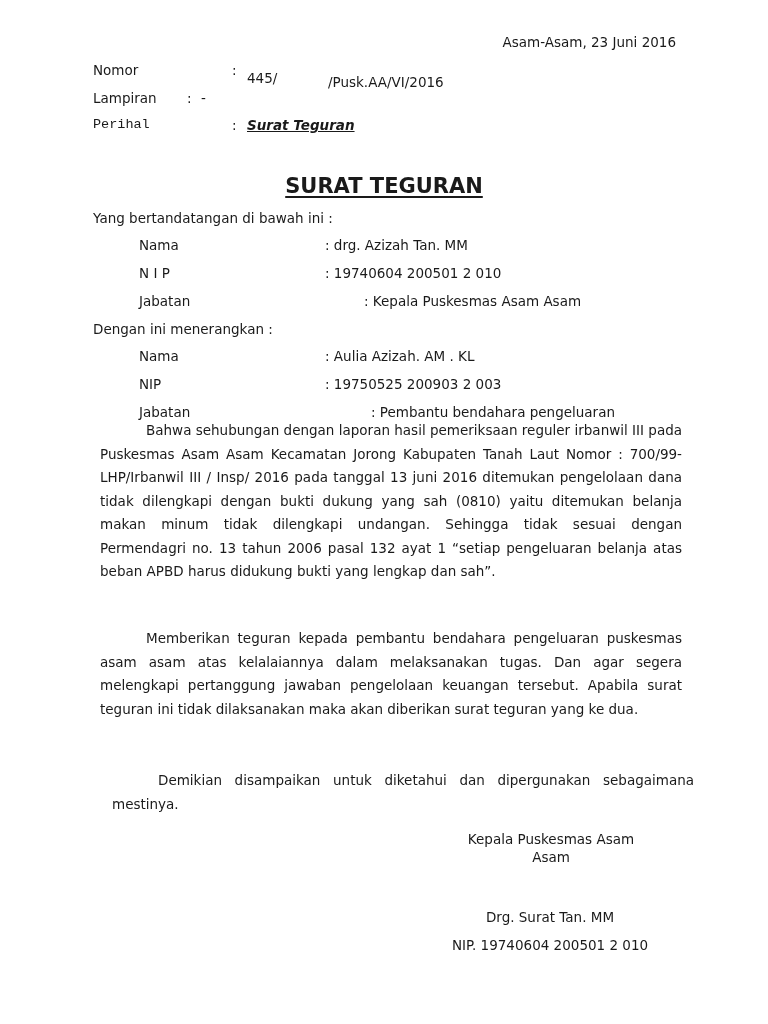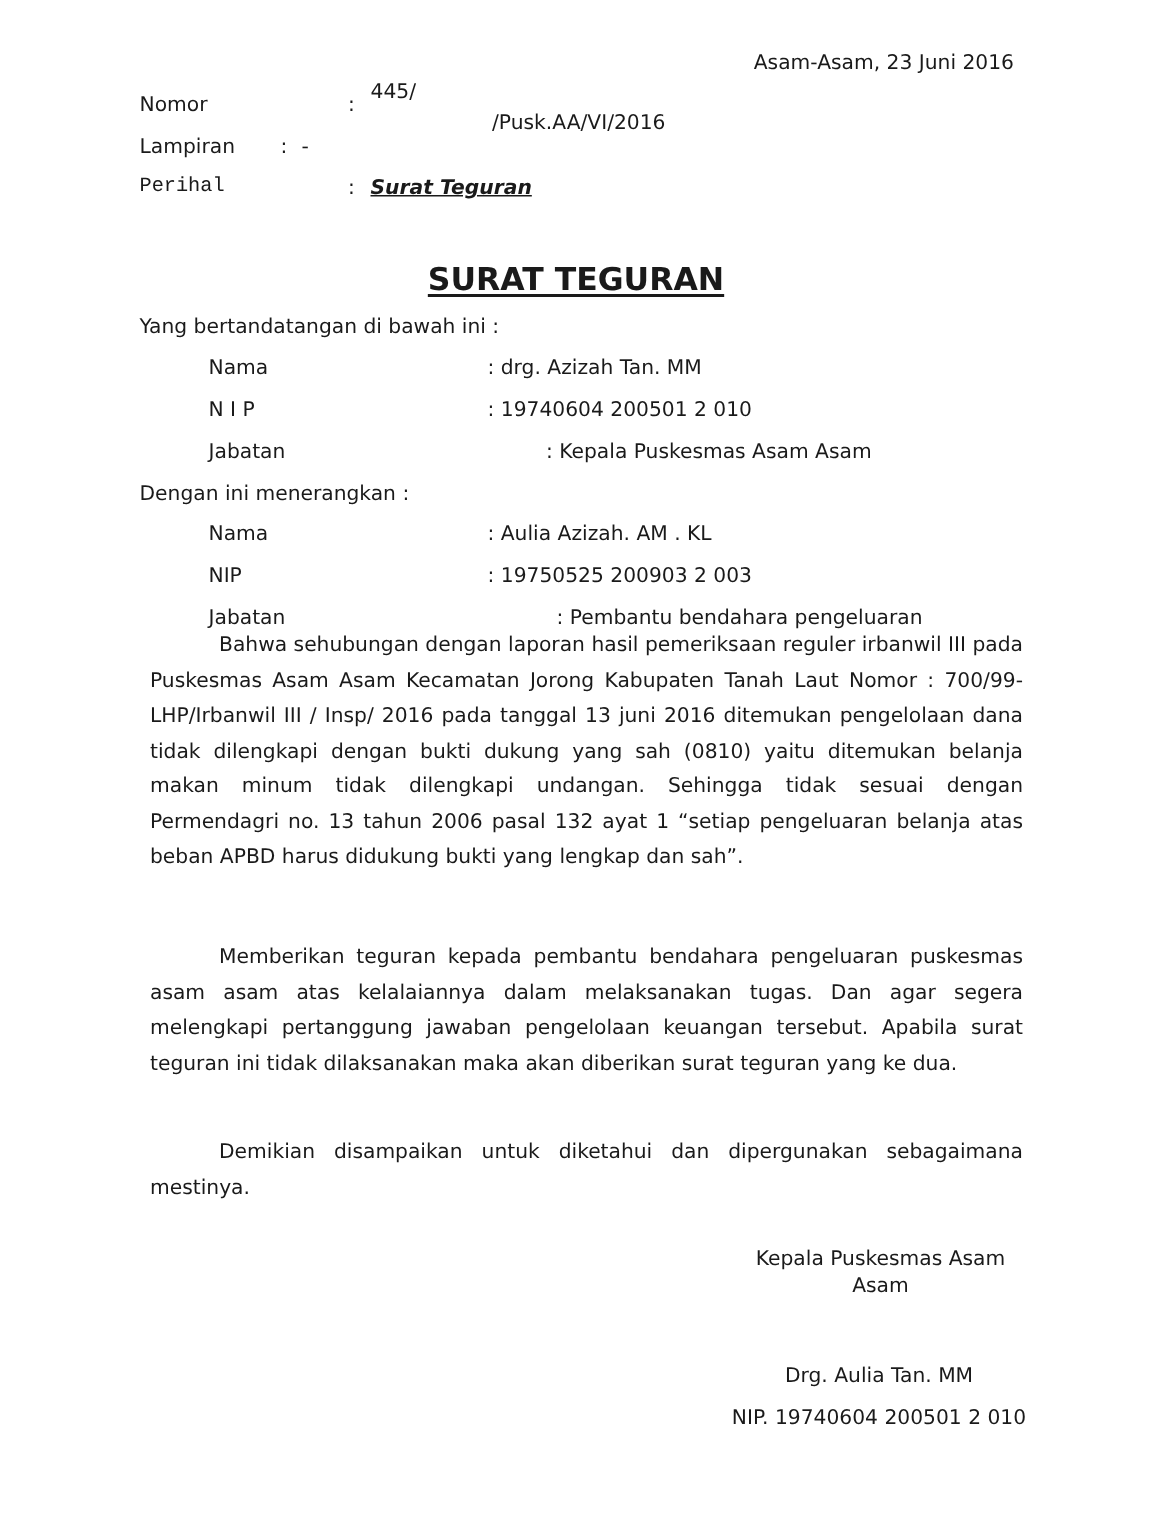--- a/index.html
+++ b/index.html
@@ -40,33 +40,32 @@
       white-space: normal;
     }
 
     .sig {
       position: absolute;
       left: 440px;
       width: 220px;
       text-align: center;
       line-height: 18px;
       white-space: normal;
-      margin-left: 36px;
     }
   </style>
 </head>
 <body>
 
 <div>
 
   <div class="abs date">Asam-Asam, 23 Juni 2016</div>
 
   <div class="abs" style="left:93px; top:61px;">Nomor</div>
   <div class="abs" style="left:232px; top:61px;">:</div>
-  <div class="abs" style="left:247px; top:52px;">445/</div>
+  <div class="abs" style="left:247px; top:69px;">445/</div>
   <div class="abs" style="left:328px; top:61px;margin-top:12px;">/Pusk.AA/VI/2016</div>
 
   <div class="abs" style="left:93px; top:89px;">Lampiran</div>
   <div class="abs" style="left:187px; top:89px;">:</div>
   <div class="abs" style="left:201px; top:89px;">-</div>
 
   <div class="abs" style="left:93px; top:116px;font-family:Liberation Mono, monospace;">Perihal</div>
   <div class="abs" style="left:232px; top:116px;">:</div>
   <div class="abs subject" style="left:247px; top:116px;">Surat Teguran</div>
 
@@ -91,19 +90,19 @@
   <div class="abs" style="left:325px; top:347px;">:  Aulia Azizah. AM . KL</div>
 
   <div class="abs" style="left:139px; top:375px;">NIP</div>
   <div class="abs" style="left:325px; top:375px;">: 19750525 200903 2 003</div>
 
   <div class="abs" style="left:139px; top:403px;">Jabatan</div>
   <div class="abs" style="left:371px; top:403px;">: Pembantu bendahara pengeluaran</div>
 
   <p class="para" style="top:419px; margin:0;">Bahwa sehubungan dengan laporan hasil pemeriksaan reguler irbanwil III pada Puskesmas Asam Asam Kecamatan Jorong Kabupaten Tanah Laut Nomor : 700/99-LHP/Irbanwil III / Insp/ 2016 pada tanggal 13 juni 2016 ditemukan pengelolaan dana tidak dilengkapi dengan bukti dukung yang sah (0810) yaitu ditemukan belanja makan minum tidak dilengkapi undangan. Sehingga tidak sesuai dengan Permendagri no. 13 tahun 2006 pasal 132 ayat 1 “setiap pengeluaran belanja atas beban APBD harus didukung bukti yang lengkap dan sah”.</p>
   <p class="para" style="top:627px; margin:0;">Memberikan teguran kepada pembantu bendahara pengeluaran puskesmas asam asam atas kelalaiannya dalam melaksanakan tugas. Dan agar segera melengkapi pertanggung jawaban pengelolaan keuangan tersebut. Apabila surat teguran ini tidak dilaksanakan maka akan diberikan surat teguran yang ke dua.</p>
-  <p class="para" style="top:757px; margin:0;">Demikian disampaikan untuk diketahui dan dipergunakan sebagaimana mestinya.</p>
+  <p class="para" style="top:757px; margin:12px;">Demikian disampaikan untuk diketahui dan dipergunakan sebagaimana mestinya.</p>
 
   <div class="sig" style="top:830px; width:200px; left:451px;">Kepala Puskesmas Asam Asam</div>
-  <div class="sig" style="top:908px;">Drg. Aulia Tan. MM</div>
+  <div class="sig" style="top:908px;">Drg. Surat Tan. MM</div>
   <div class="sig" style="top:936px;">NIP. 19740604 200501 2 010</div>
 
 </div>
 
 </body></html>

